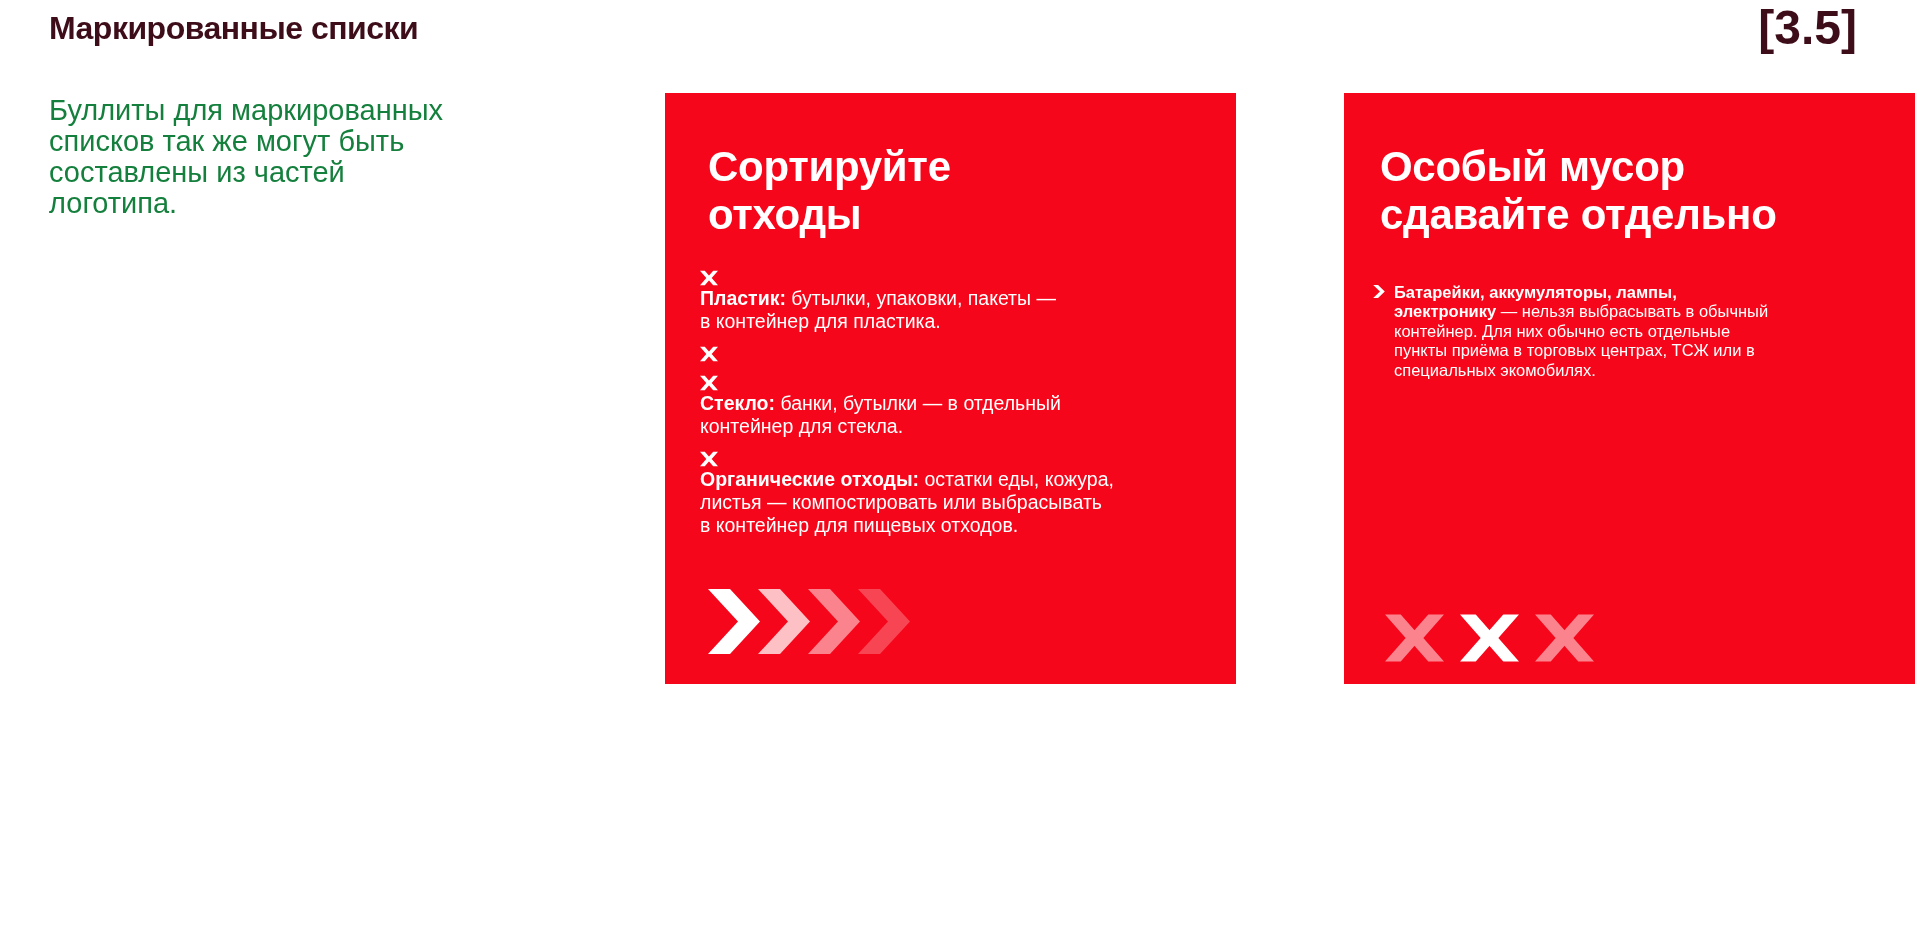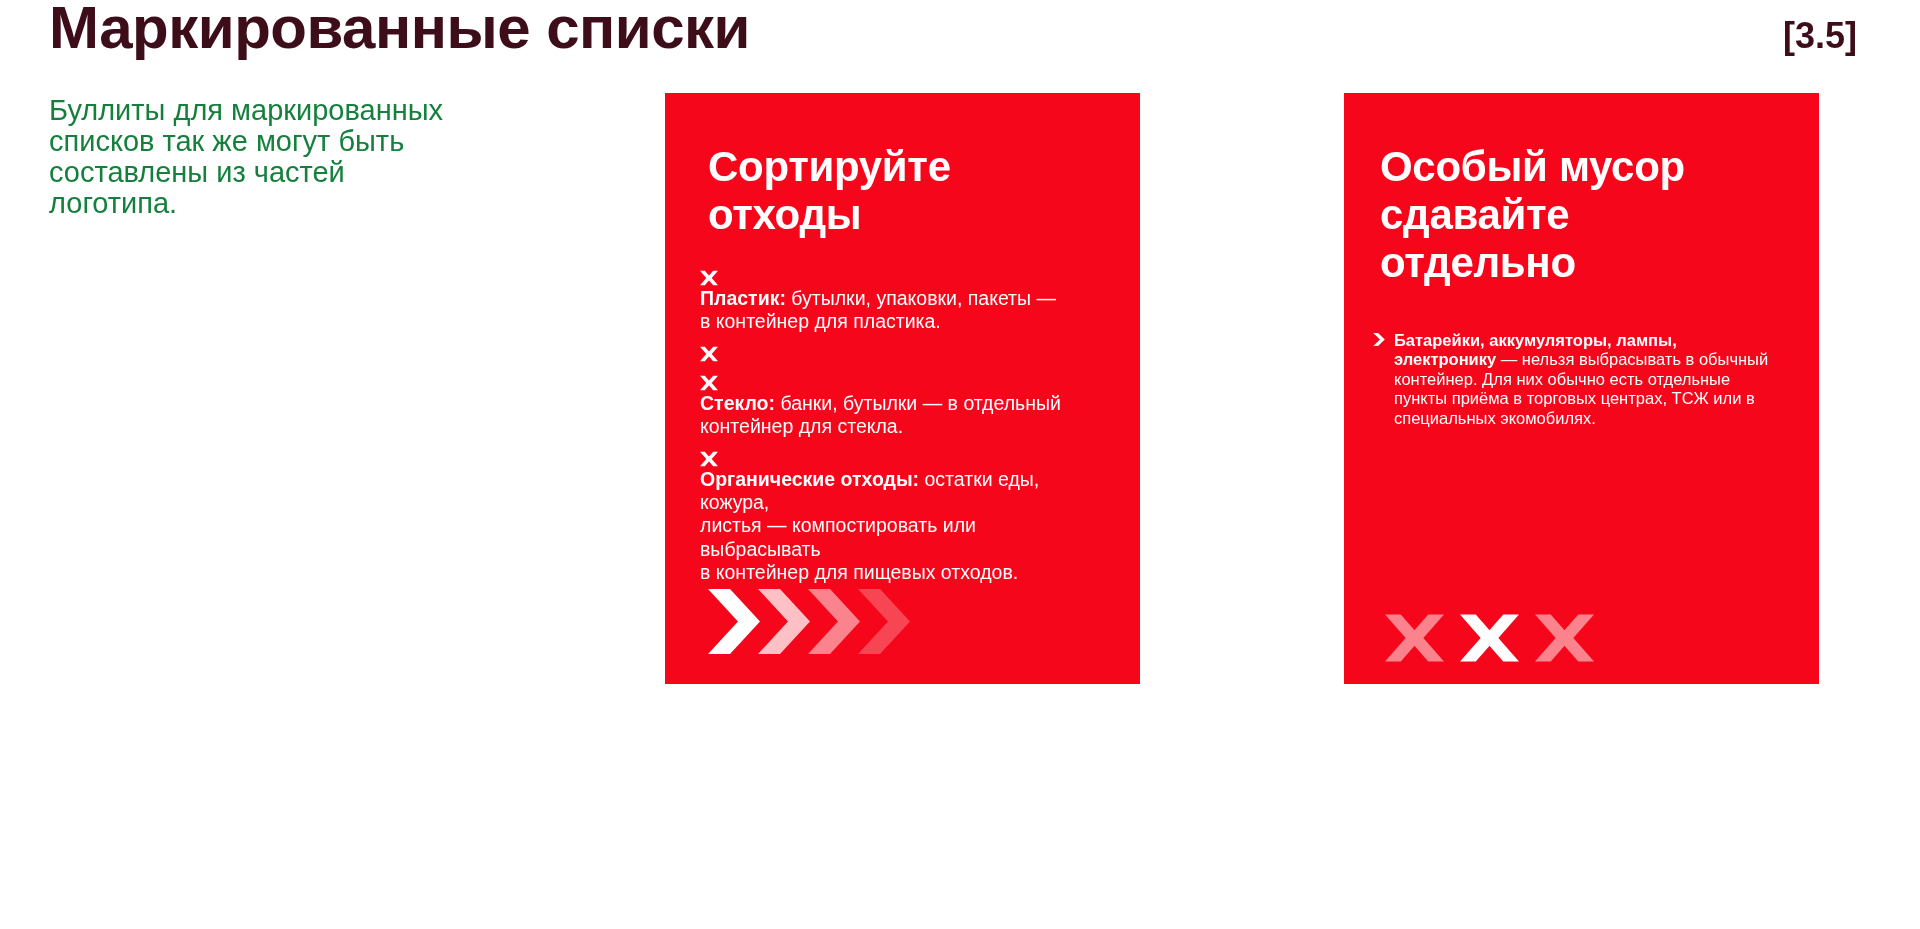--- a/index.html
+++ b/index.html
@@ -8,36 +8,36 @@
     position:relative;
     background:#ffffff;
     font-family:"Liberation Sans", sans-serif;
     overflow:hidden;
     --red:#F6061A;
     --maroon:#3E0D1A;
   }
 
   .page-title {
     position:absolute; left:49px; top:2px;
-    font-size:60px; font-weight:700; line-height:52px;
+    font-size:32px; font-weight:700; line-height:52px;
     letter-spacing:-0.5px; color:var(--maroon);
   }
   .section-number {
-    position:absolute; right:63px; top:10px;
-    font-size:36px; font-weight:700; line-height:52px;
+    position:absolute; right:63px; top:2px;
+    font-size:48px; font-weight:700; line-height:52px;
     color:var(--maroon);
   }
   .intro {
     position:absolute; left:49px; top:95px;
     font-size:29px; font-weight:400; line-height:31px;
     color:#15803d; white-space:pre-line;
   }
 
   .card {
-    position:absolute; top:93px; width:475px; height:591px;
+    position:absolute; top:93px; width:571px; height:591px;
     background:var(--red); color:#ffffff; padding:0 43px;
   }
   .card.card-1 { left:665px; }
   .card.card-2 { left:1344px;padding-left:36px; }
 
   .card h2 {
     margin-top:50px;
     font-size:42px; font-weight:800; line-height:48px;
     letter-spacing:-0.3px; white-space:pre-line;
   }

